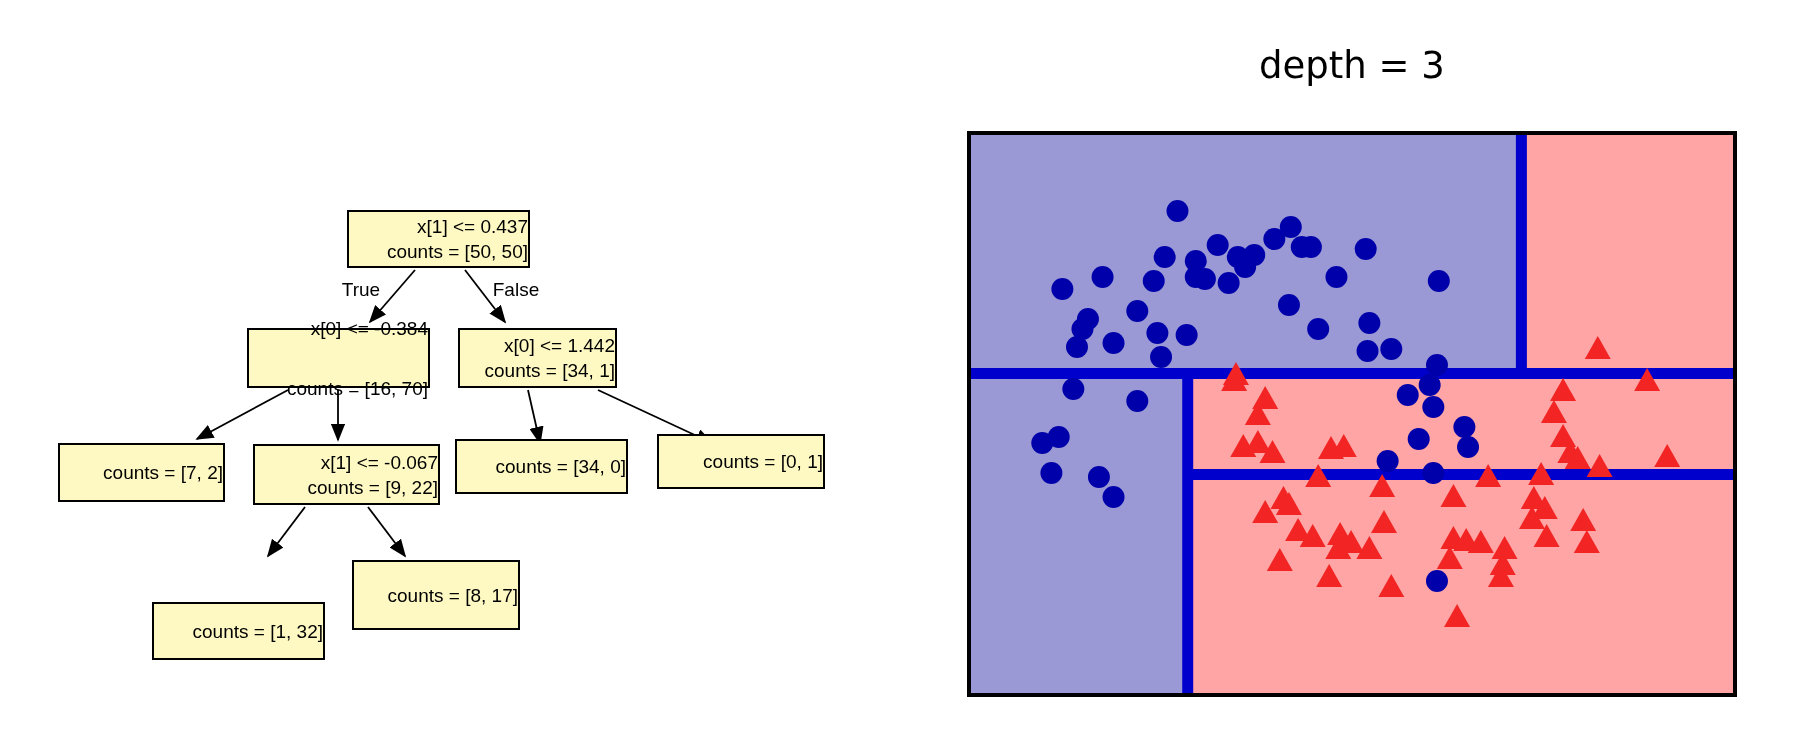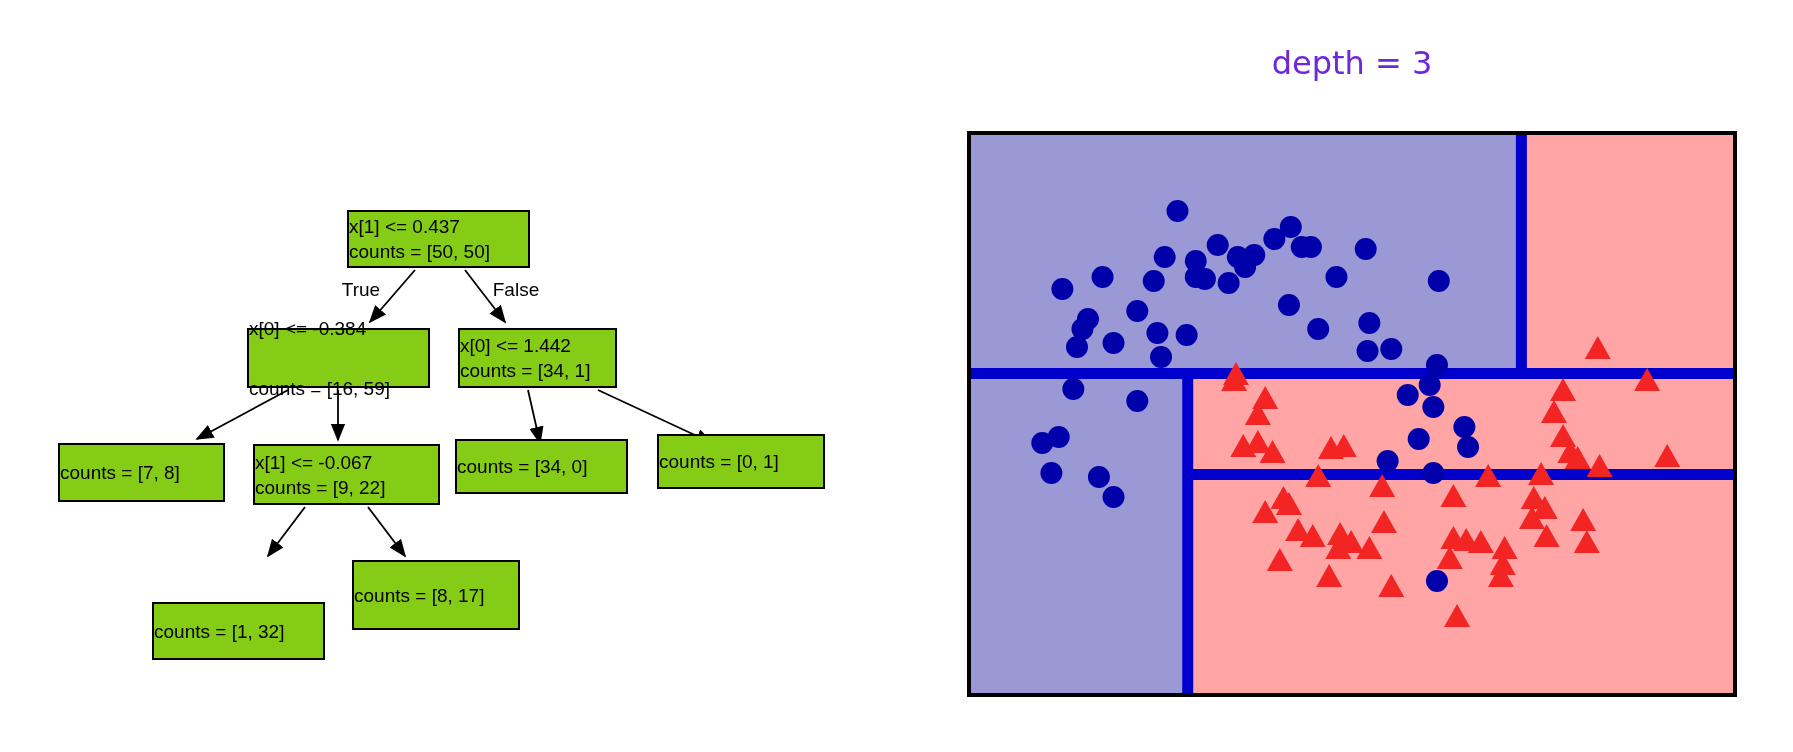--- a/index.html
+++ b/index.html
@@ -2,28 +2,28 @@
 <html><head>
 <meta charset="utf-8">
 <style>
   html,body{margin:0;padding:0;background:#ffffff;}
   body{width:1793px;height:752px;position:relative;overflow:hidden;
        font-family:"Liberation Sans",sans-serif;}
   .figure{position:absolute;inset:0;}
   
   #tree-panel{position:absolute;inset:0;}
   #tree-svg{position:absolute;left:0;top:0;width:950px;height:752px;}
-  .tree-node{position:absolute;background:#84cc16;border:2px solid #000;
+  .tree-node{position:absolute;background:#fef9c3;border:2px solid #000;
              display:flex;flex-direction:column;justify-content:center;
-             align-items:flex-start;box-sizing:border-box;
+             align-items:flex-end;box-sizing:border-box;
              font-size:19px;line-height:25px;color:#000;white-space:nowrap;}
   .edge-label{font-size:19px;fill:#000;}
   
   .plot-title{position:absolute;left:967px;top:44px;width:770px;text-align:center;
-              font-family:"DejaVu Sans",sans-serif;font-size:32px;color:#6d28d9;}
+              font-family:"DejaVu Sans",sans-serif;font-size:37px;color:#000000;}
   #plot{position:absolute;left:967px;top:131px;width:762px;height:558px;
         border:4px solid #000;box-sizing:content-box;}
   #plot-svg{display:block;width:762px;height:558px;}
 </style>
 </head>
 <body>
 
 <div class="figure">
 
   <div id="tree-panel">
@@ -46,28 +46,28 @@
           <line x1="368" y1="507" x2="405" y2="556" stroke="#000" stroke-width="1.8" marker-end="url(#arrow)"></line>
         </g>
     </svg>
     <div id="tree-nodes">
         <div class="tree-node" style="left: 347px; top: 210px; width: 183px; height: 58px;">
           <div>x[1] &lt;= 0.437</div>
           <div>counts = [50, 50]</div>
         </div>
         <div class="tree-node" style="left: 247px; top: 328px; width: 183px; height: 60px; gap: 35px;">
           <div>x[0] &lt;= -0.384</div>
-          <div>counts = [16, 59]</div>
+          <div>counts = [16, 70]</div>
         </div>
         <div class="tree-node" style="left: 458px; top: 328px; width: 159px; height: 60px;">
           <div>x[0] &lt;= 1.442</div>
           <div>counts = [34, 1]</div>
         </div>
         <div class="tree-node" style="left: 58px; top: 443px; width: 167px; height: 59px;">
-          <div>counts = [7, 8]</div>
+          <div>counts = [7, 2]</div>
         </div>
         <div class="tree-node" style="left: 253px; top: 444px; width: 187px; height: 61px;">
           <div>x[1] &lt;= -0.067</div>
           <div>counts = [9, 22]</div>
         </div>
         <div class="tree-node" style="left: 455px; top: 439px; width: 173px; height: 55px;">
           <div>counts = [34, 0]</div>
         </div>
         <div class="tree-node" style="left: 657px; top: 434px; width: 168px; height: 55px;">
           <div>counts = [0, 1]</div>

